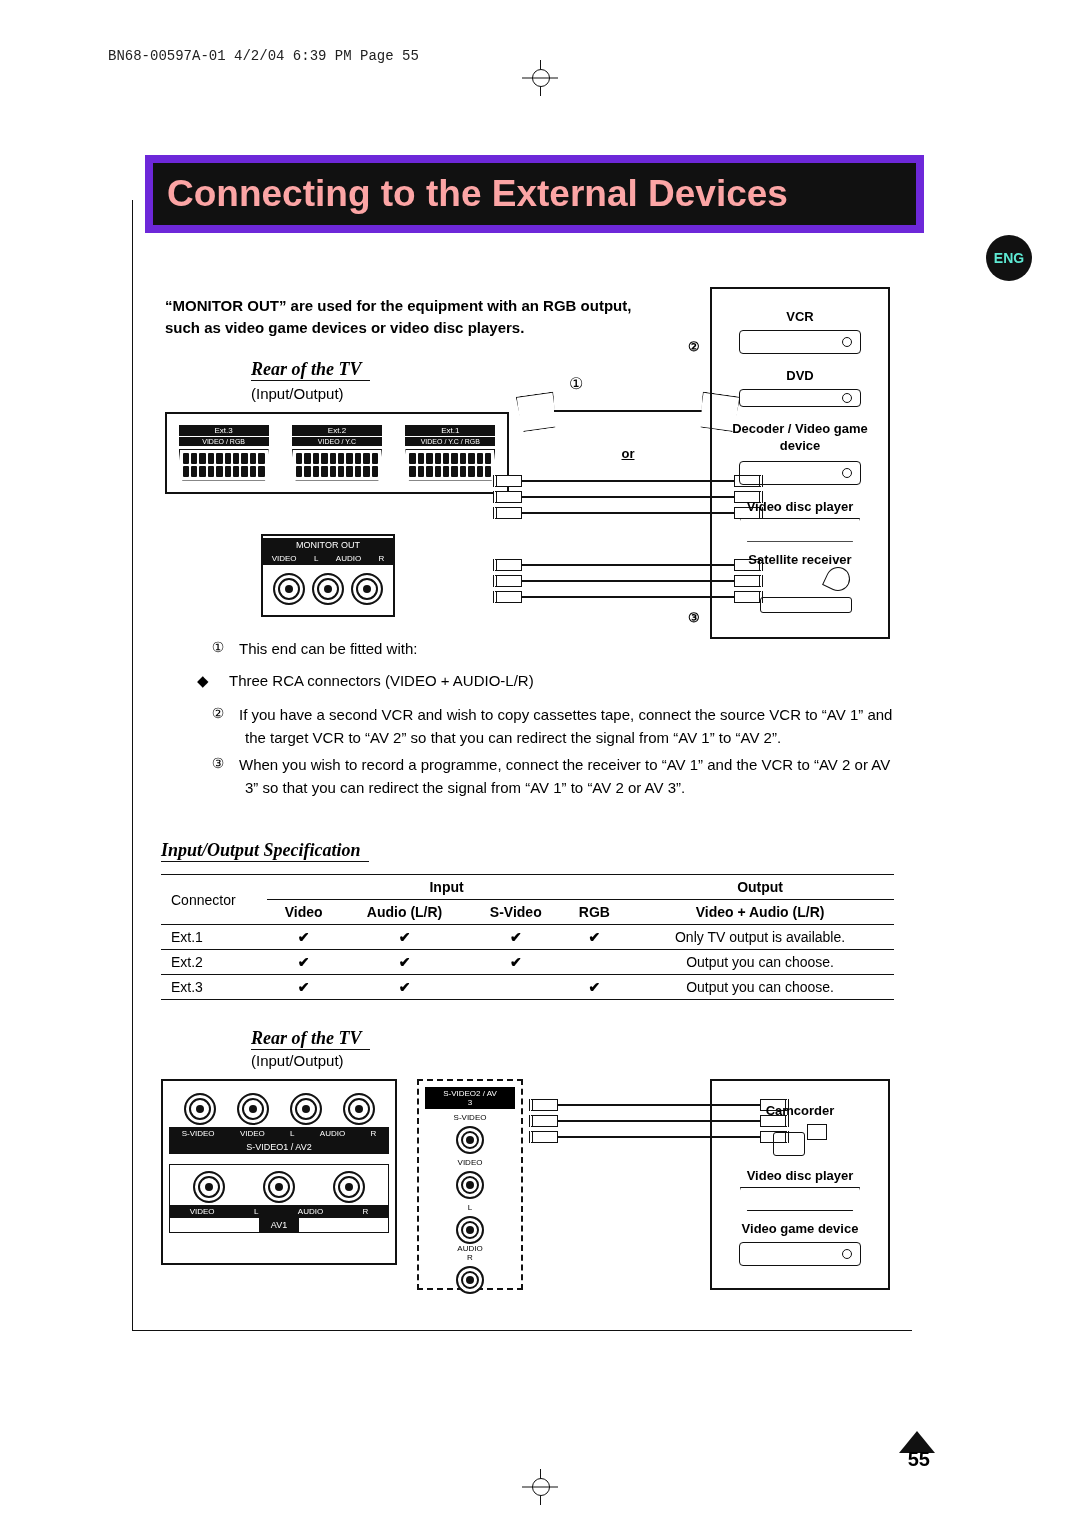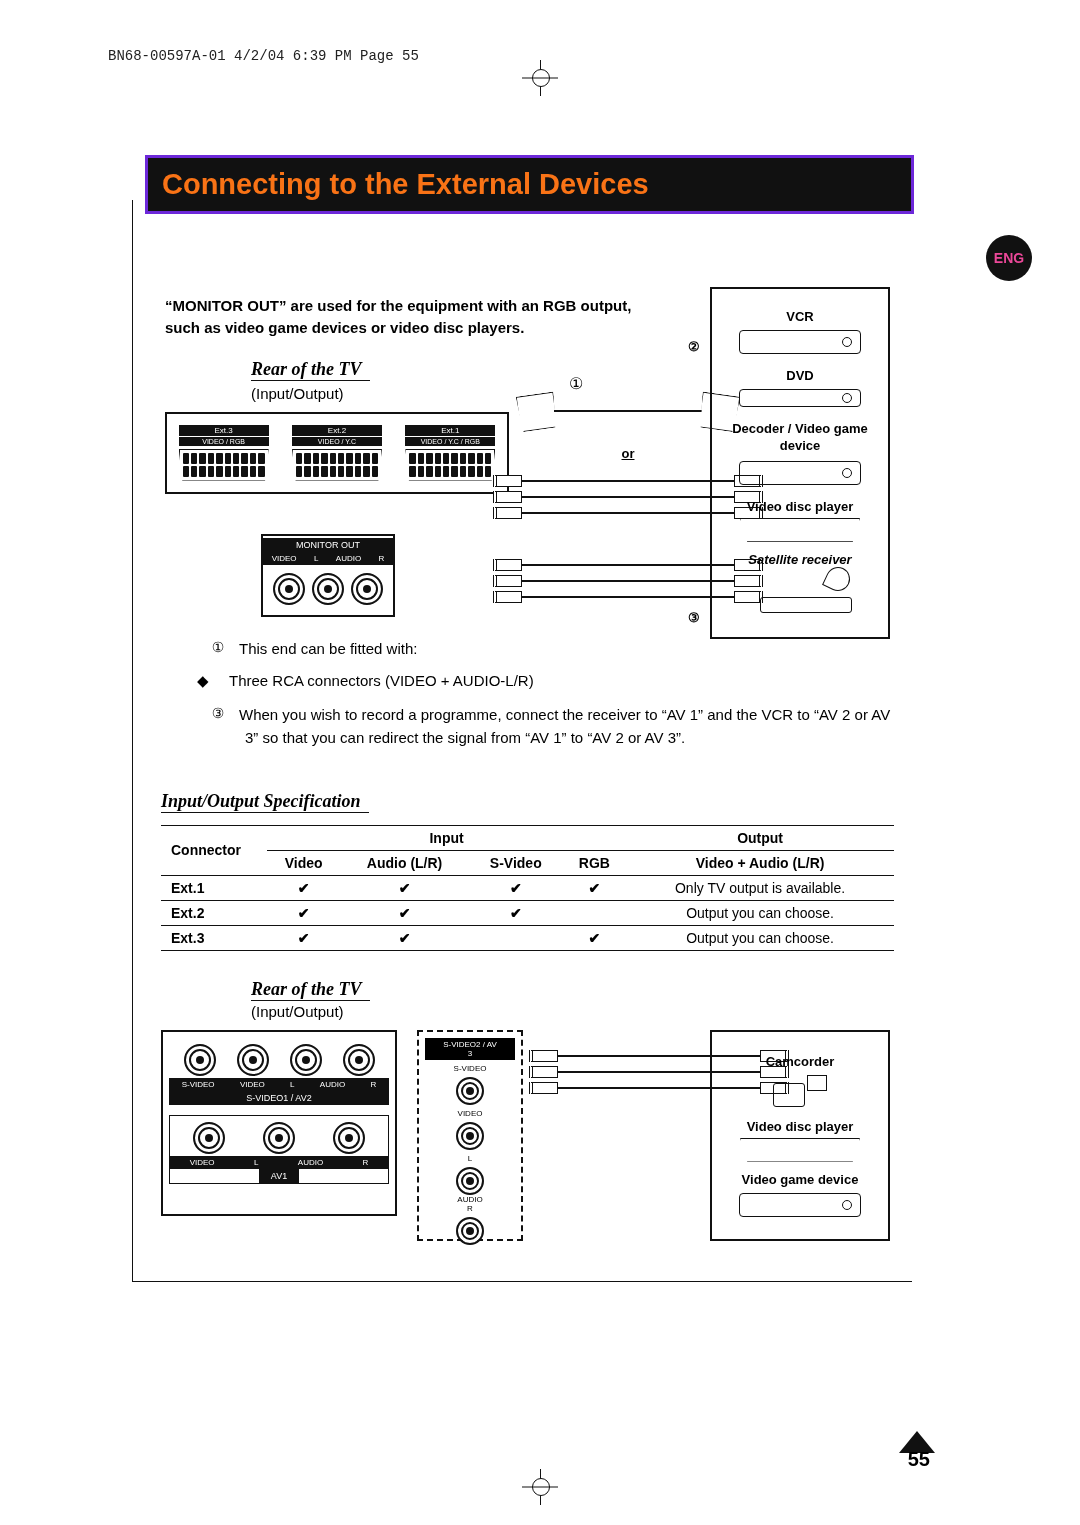--- a/index.html
+++ b/index.html
@@ -84,37 +84,37 @@
     transform: translateY(-50%);
   }
   .eng-badge {
     position: absolute;
     top: 235px;
     right: 48px;
     width: 46px;
     height: 46px;
     border-radius: 50%;
     background: #111;
-    color: #ec4899;
+    color: #5eead4;
     font-size: 14px;
     font-weight: bold;
     display: flex;
     align-items: center;
     justify-content: center;
   }
   .title-box {
     position: absolute;
     top: 155px;
     left: 145px;
     width: 735px;
-    border: 3px solid #6d28d9;
-    background: #111;
-    color: #f97316;
+    border: 8px solid #6d28d9;
+    background: #111;
+    color: #fca5a5;
     font-weight: bold;
-    font-size: 29px;
+    font-size: 37px;
     padding: 10px 14px;
   }
   .content {
     position: absolute;
     top: 200px;
     left: 132px;
     width: 780px;
     border-left: 1px solid #111;
     border-bottom: 1px solid #111;
     padding: 95px 18px 40px 28px;
@@ -317,21 +317,21 @@
     font-size: 14px;
     margin: 12px 0 28px 0;
   }
   .spec-table th, .spec-table td {
     border-top: 1px solid #111;
     border-bottom: 1px solid #111;
     padding: 4px 6px;
     text-align: center;
   }
   .spec-table tr:first-child th { border-top: 1px solid #111; }
-  .spec-table .left { text-align: left; padding-left: 10px; font-weight: bold; }
+  .spec-table .left { text-align: left; padding-left: 10px; font-weight: normal; }
   .spec-table thead th { font-weight: bold; }
   .check::before { content: "✔"; font-weight: bold; }
   
   .bottom-panels {
     display: flex;
     gap: 20px;
     margin-top: 10px;
   }
   .side-panel {
     border: 2px dashed #111;
@@ -691,32 +691,33 @@
         </div>
       <div class="dev">
           <div class="dev-label" style="margin-top:14px; line-height:1.3;">Decoder / Video game device</div>
           <div class="dev-rect"></div>
         </div>
       <div class="dev">
           <div class="dev-label" style="margin-top:14px;">Video disc player</div>
           <div class="triangle"></div>
         </div>
       <div class="dev">
-          <div class="dev-label" style="margin-top:0;font-style:italic;">Satellite receiver</div>
+          <div class="dev-label" style="margin-top:0;">Satellite receiver</div>
           <div class="sat"></div>
         </div>
     </div>
 
     <ul class="notes" style="margin-top:20px;">
       <li><span class="circnum">①</span><span>This end can be fitted with:</span></li>
     </ul>
     <ul class="notes sublist" style="margin-top:-6px;">
       <li><span class="diamond">◆</span><span>Three RCA connectors (VIDEO + AUDIO-L/R)</span></li>
     </ul>
     <ul class="notes" style="margin-top:-4px;">
+      <li><span class="circnum">②</span><span>If you have a second VCR and wish to copy cassettes tape, connect the source VCR to “AV 1” and the target VCR to “AV 2” so that you can redirect the signal from “AV 1” to “AV 2”.</span></li>
       <li><span class="circnum">③</span><span>When you wish to record a programme, connect the receiver to “AV 1” and the VCR to “AV 2 or AV 3” so that you can redirect the signal from “AV 1” to “AV 2 or AV 3”.</span></li>
     </ul>
 
     <h3 class="italic" style="margin-top:26px;">Input/Output Specification</h3>
 
     <table class="spec-table">
       <thead>
         <tr>
           <th rowspan="2" class="left" style="width:90px; vertical-align:middle;">Connector</th>
           <th colspan="4">Input</th>

